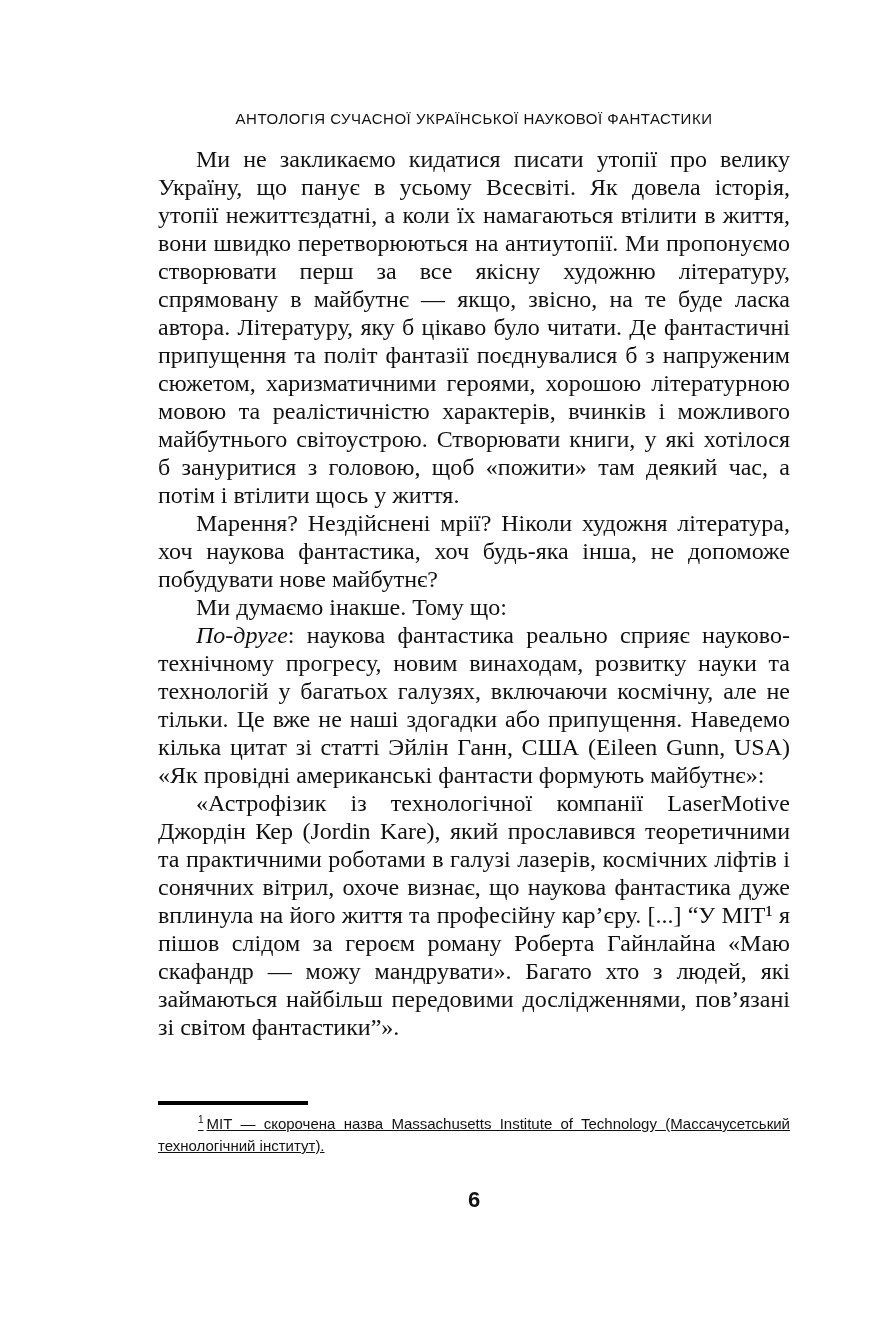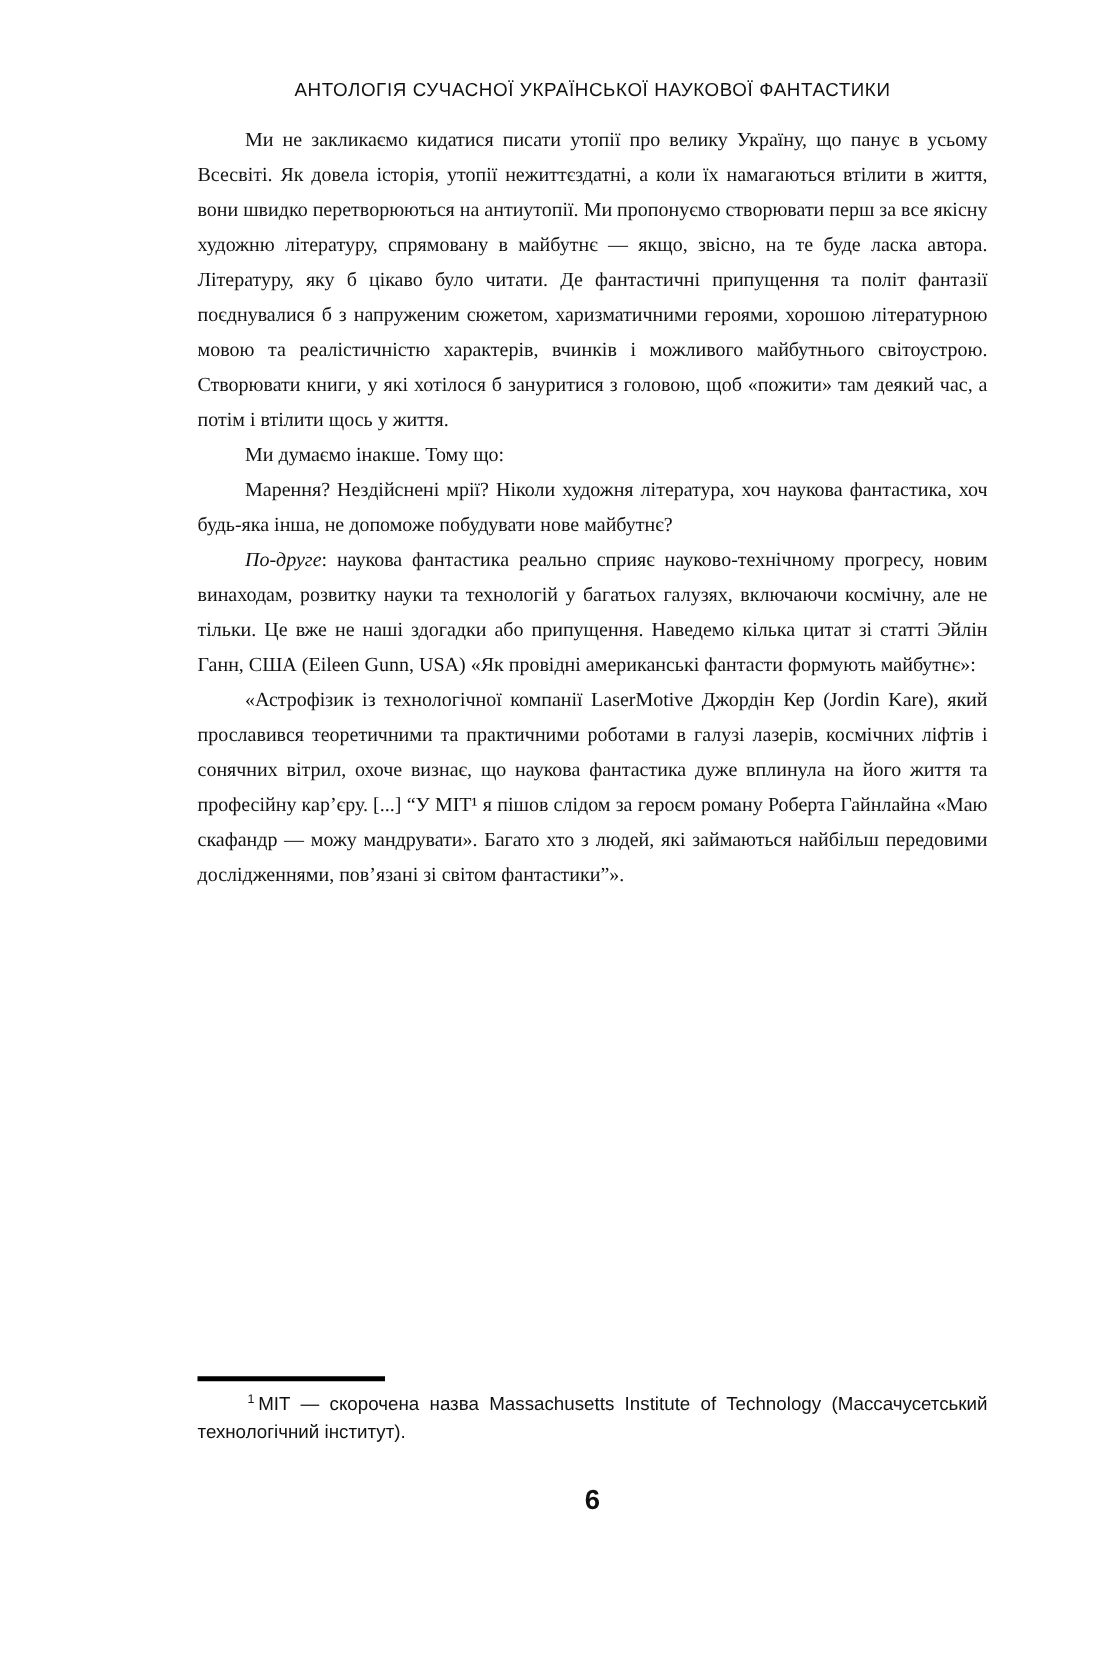--- a/index.html
+++ b/index.html
@@ -12,50 +12,51 @@
     display: flex;
     justify-content: center;
   }
   .page {
     position: relative;
     width: 886px;
     height: 1329px;
     box-sizing: border-box;
     background: #ffffff;
     color: #111111;
-    padding: 64px 96px 116px 158px;
+    padding: 110px 96px 116px 158px;
     display: flex;
     flex-direction: column;
     overflow: hidden;
     font-family: "Liberation Serif", serif;
   }
   .running-header {
     font-family: "Liberation Sans", sans-serif;
     font-size: 15px;
     letter-spacing: 0.5px;
     text-align: center;
     color: #111111;
     margin-bottom: 18px;
     white-space: nowrap;
   }
   .body-text {
-    font-size: 16px;
+    font-size: 24px;
     line-height: 28px;
     font-family: Liberation Serif, serif;
   }
   .para {
     margin: 0;
     text-align: justify;
     text-indent: 38px;
   }
   .para em {
     font-style: italic;
   }
   .footnote {
     margin-top: auto;
+    text-decoration: underline;
   }
   .footnote-rule {
     width: 150px;
     height: 4px;
     background: #000000;
   }
   .footnote-text {
     margin: 8px 0 0 0;
     font-family: "Liberation Sans", sans-serif;
     font-size: 15px;
@@ -80,22 +81,22 @@
 </style>
 </head>
 <body>
 
 <div class="page">
 
   <div class="running-header">АНТОЛОГІЯ СУЧАСНОЇ УКРАЇНСЬКОЇ НАУКОВОЇ ФАНТАСТИКИ</div>
 
   <div class="body-text">
     <p class="para">Ми не закликаємо кидатися писати утопії про велику Україну, що панує в усьому Всесвіті. Як довела історія, утопії нежиттєздатні, а коли їх намагаються втілити в життя, вони швидко перетворюються на антиутопії. Ми пропонуємо створювати перш за все якісну художню літературу, спрямовану в майбутнє — якщо, звісно, на те буде ласка автора. Літературу, яку б цікаво було читати. Де фантастичні припущення та політ фантазії поєднувалися б з напруженим сюжетом, харизматичними героями, хорошою літературною мовою та реалістичністю характерів, вчинків і можливого майбутнього світоустрою. Створювати книги, у які хотілося б зануритися з головою, щоб «пожити» там деякий час, а потім і втілити щось у життя.</p>
+    <p class="para">Марення? Нездійснені мрії? Ніколи художня література, хоч наукова фантастика, хоч будь-яка інша, не допоможе побудувати нове майбутнє?</p>
     <p class="para">Ми думаємо інакше. Тому що:</p>
-    <p class="para">Марення? Нездійснені мрії? Ніколи художня література, хоч наукова фантастика, хоч будь-яка інша, не допоможе побудувати нове майбутнє?</p>
     <p class="para"><em>По-друге</em><span>: наукова фантастика реально сприяє науково-технічному прогресу, новим винаходам, розвитку науки та технологій у багатьох галузях, включаючи космічну, але не тільки. Це вже не наші здогадки або припущення. Наведемо кілька цитат зі статті Эйлін Ганн, США (Eileen Gunn, USA) «Як провідні американські фантасти формують майбутнє»:</span></p>
     <p class="para">«Астрофізик із технологічної компанії LaserMotive Джордін Кер (Jordin Kare), який прославився теоретичними та практичними роботами в галузі лазерів, космічних ліфтів і сонячних вітрил, охоче визнає, що наукова фантастика дуже вплинула на його життя та професійну кар’єру. [...] “У MIT¹ я пішов слідом за героєм роману Роберта Гайнлайна «Маю скафандр — можу мандрувати». Багато хто з людей, які займаються найбільш передовими дослідженнями, пов’язані зі світом фантастики”».</p>
   </div>
 
   <div class="footnote">
     <div class="footnote-rule"></div>
     <p class="footnote-text"><sup>1</sup><span>MIT — скорочена назва Massachusetts Institute of Technology (Массачусетський технологічний інститут).</span></p>
   </div>
 
   <div class="page-number">6</div>

